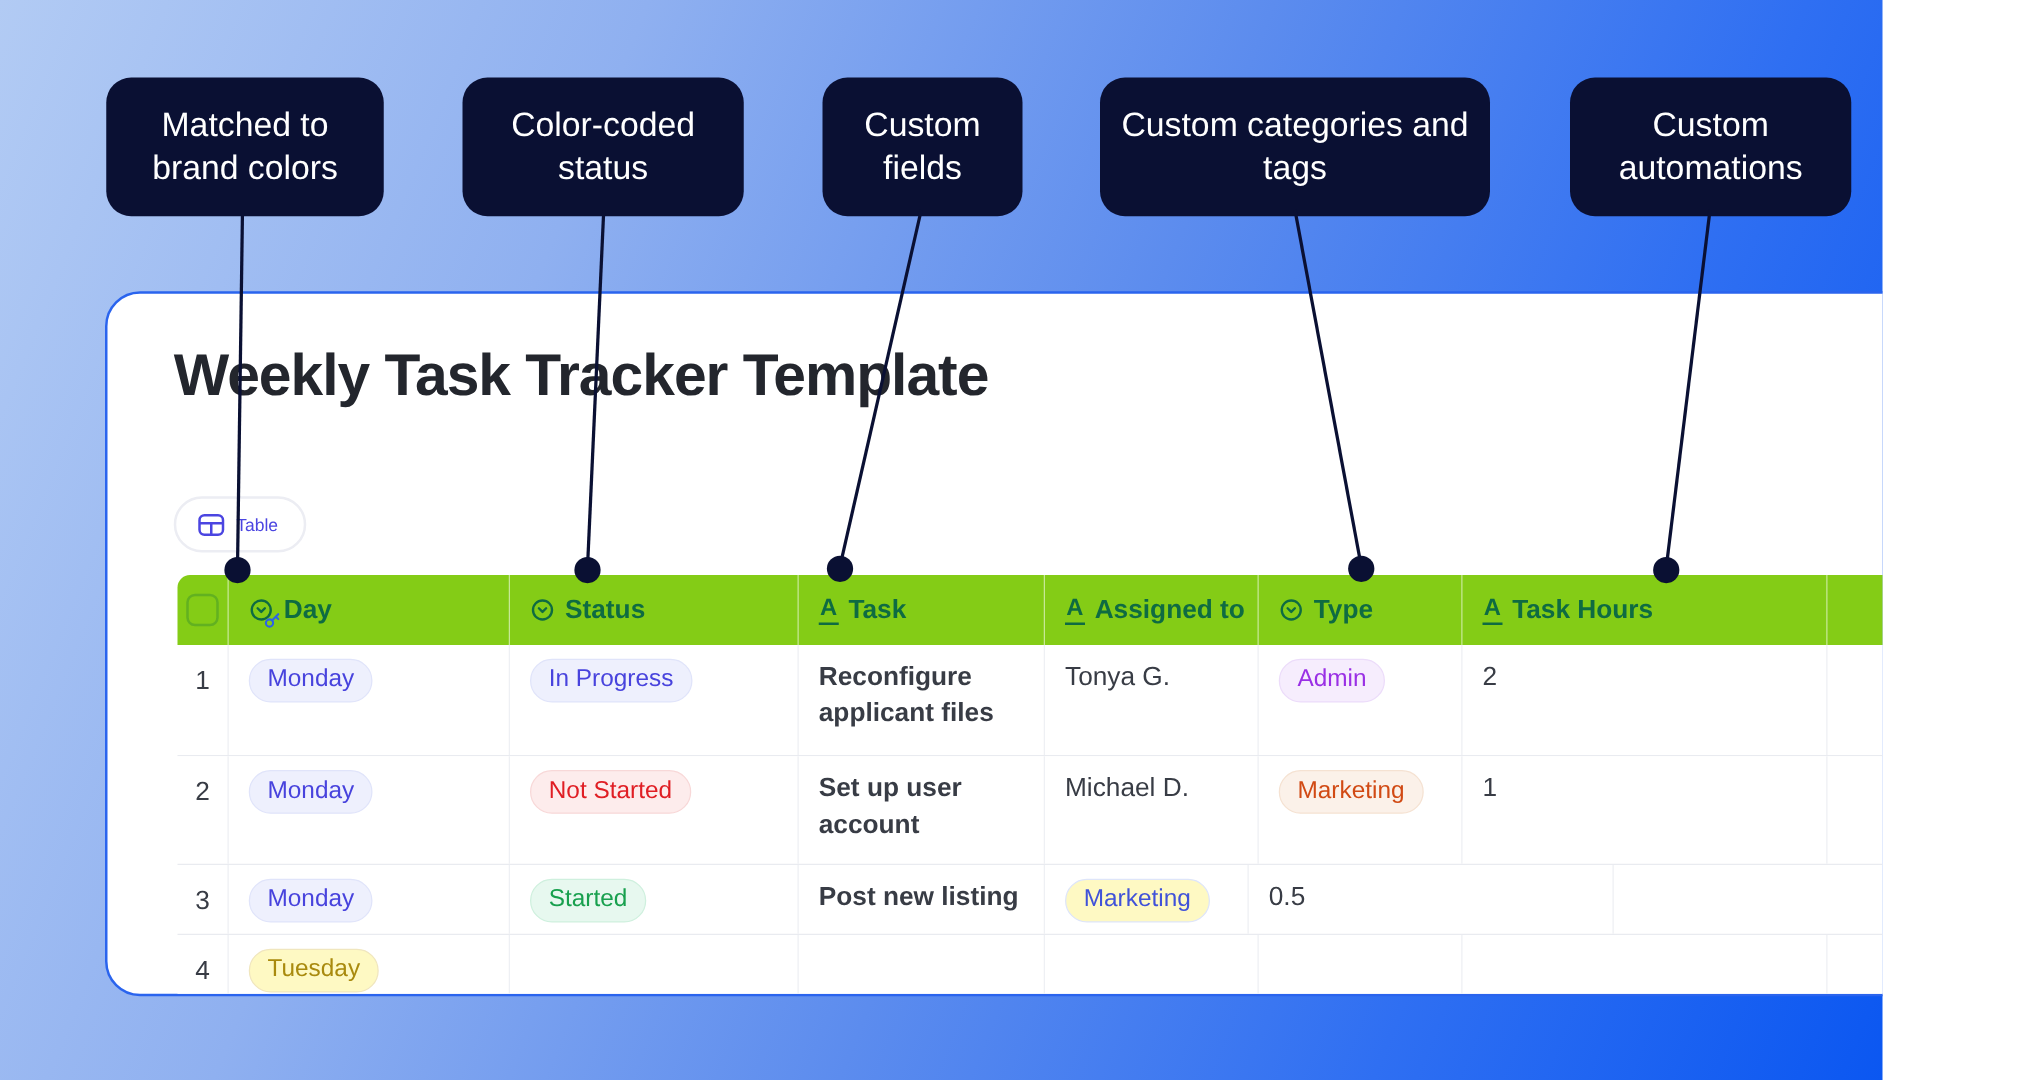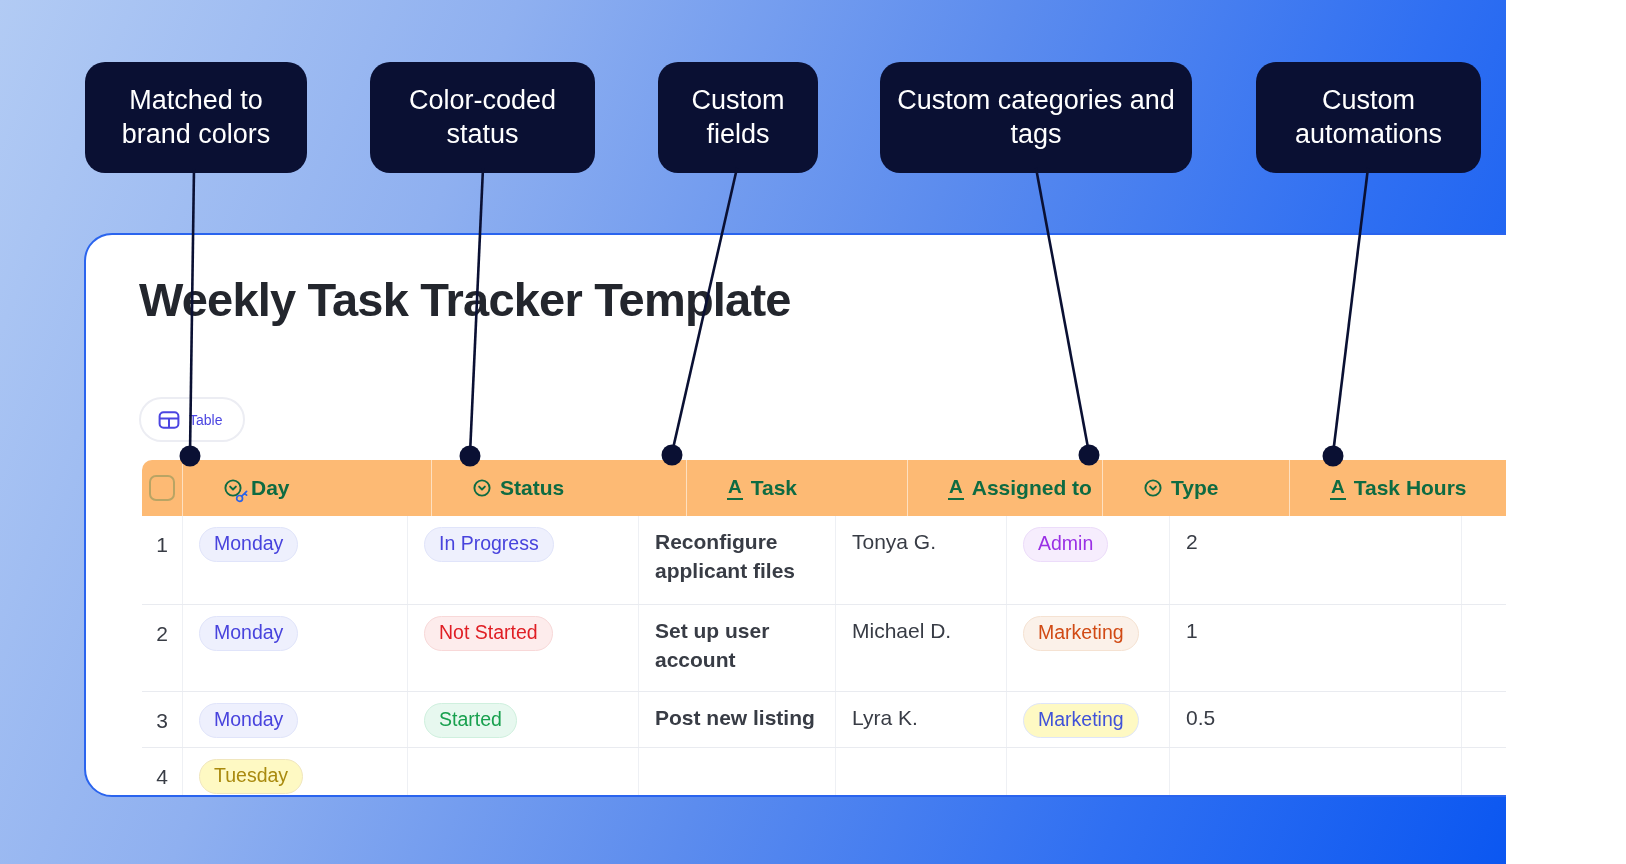--- a/index.html
+++ b/index.html
@@ -64,24 +64,23 @@
   .view-button svg{display:block;}
 
   
   .tracker-table{
     position:absolute;left:56px;top:225px;right:0;
     display:flex;flex-direction:column;
   }
   .t-row{display:flex;align-items:stretch;}
 
   .t-head{
-    background:#fdba74;
+    background:#84cc16;
     height:56px;
     border-top-left-radius:10px;
-    gap:24px;
   }
   .t-head .cell{
     display:flex;align-items:center;gap:8px;
     color:#0e6b42;font-size:21px;font-weight:600;
     border-right:1.5px solid rgba(255,255,255,0.55);
     box-sizing:border-box;
     padding-left:16px;
   }
   .t-head .cell:last-child{border-right:none;}
 
@@ -277,21 +276,20 @@
 
       <div class="t-row t-body-row row-short">
         <div class="cell col-num cell-num">3</div>
         <div class="cell col-day">
           <span class="pill pill-indigo">Monday</span>
         </div>
         <div class="cell col-status">
           <span class="pill pill-green">Started</span>
         </div>
         <div class="cell col-task">Post new listing</div>
-        <div class="cell col-assigned">Lyra K.</div>
         <div class="cell col-type">
           <span class="pill pill-blue">Marketing</span>
         </div>
         <div class="cell col-hours">0.5</div>
         <div class="cell col-extra"></div>
       </div>
 
       <div class="t-row t-body-row row-cut">
         <div class="cell col-num cell-num">4</div>
         <div class="cell col-day">

